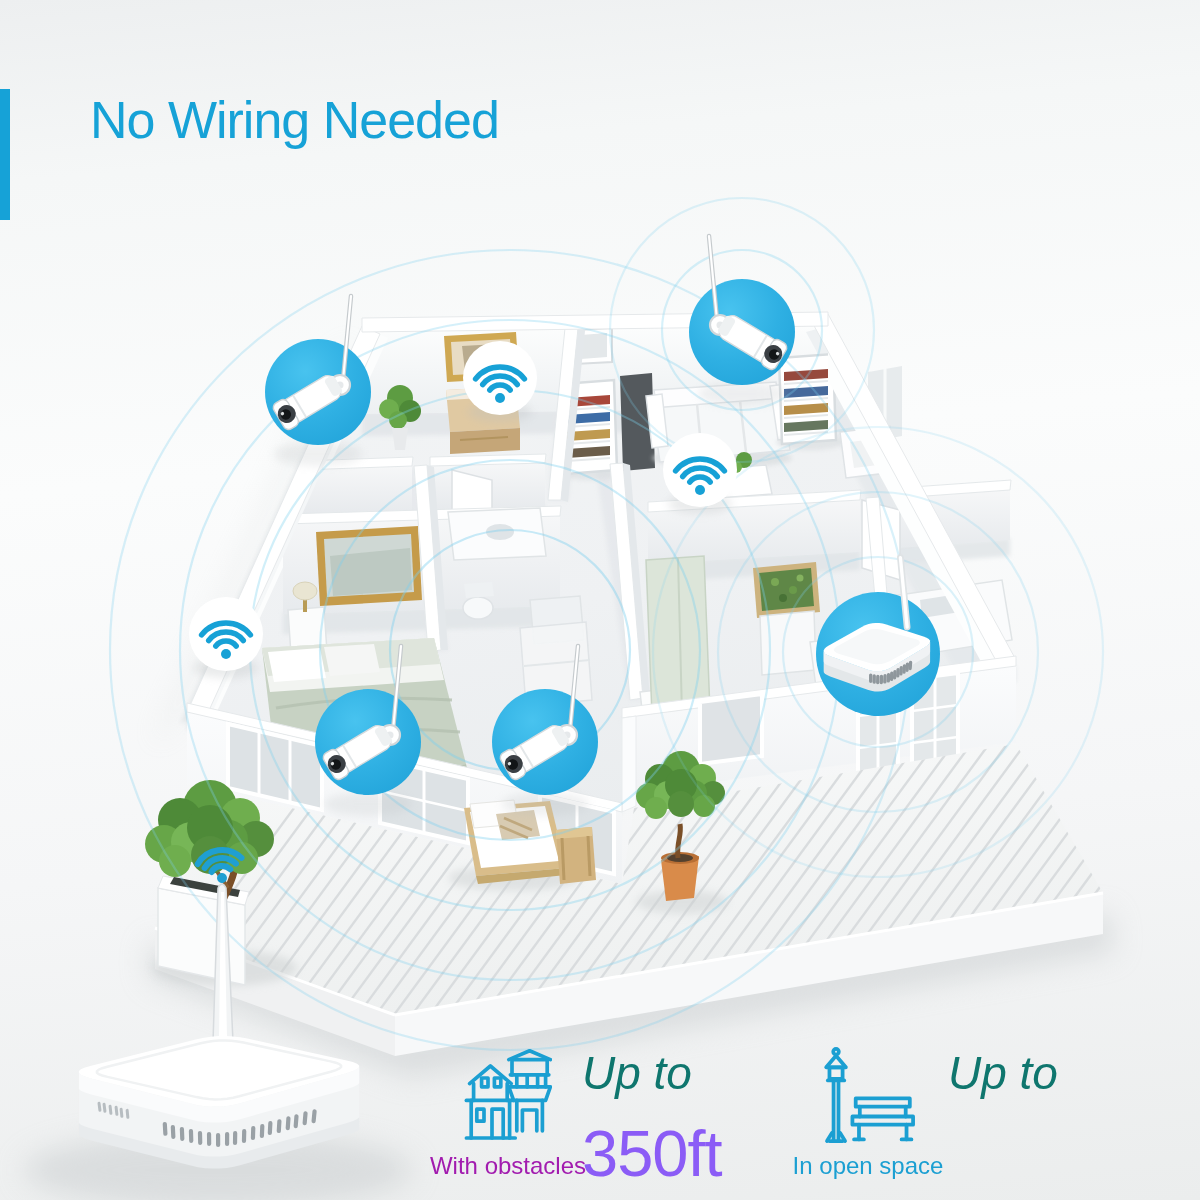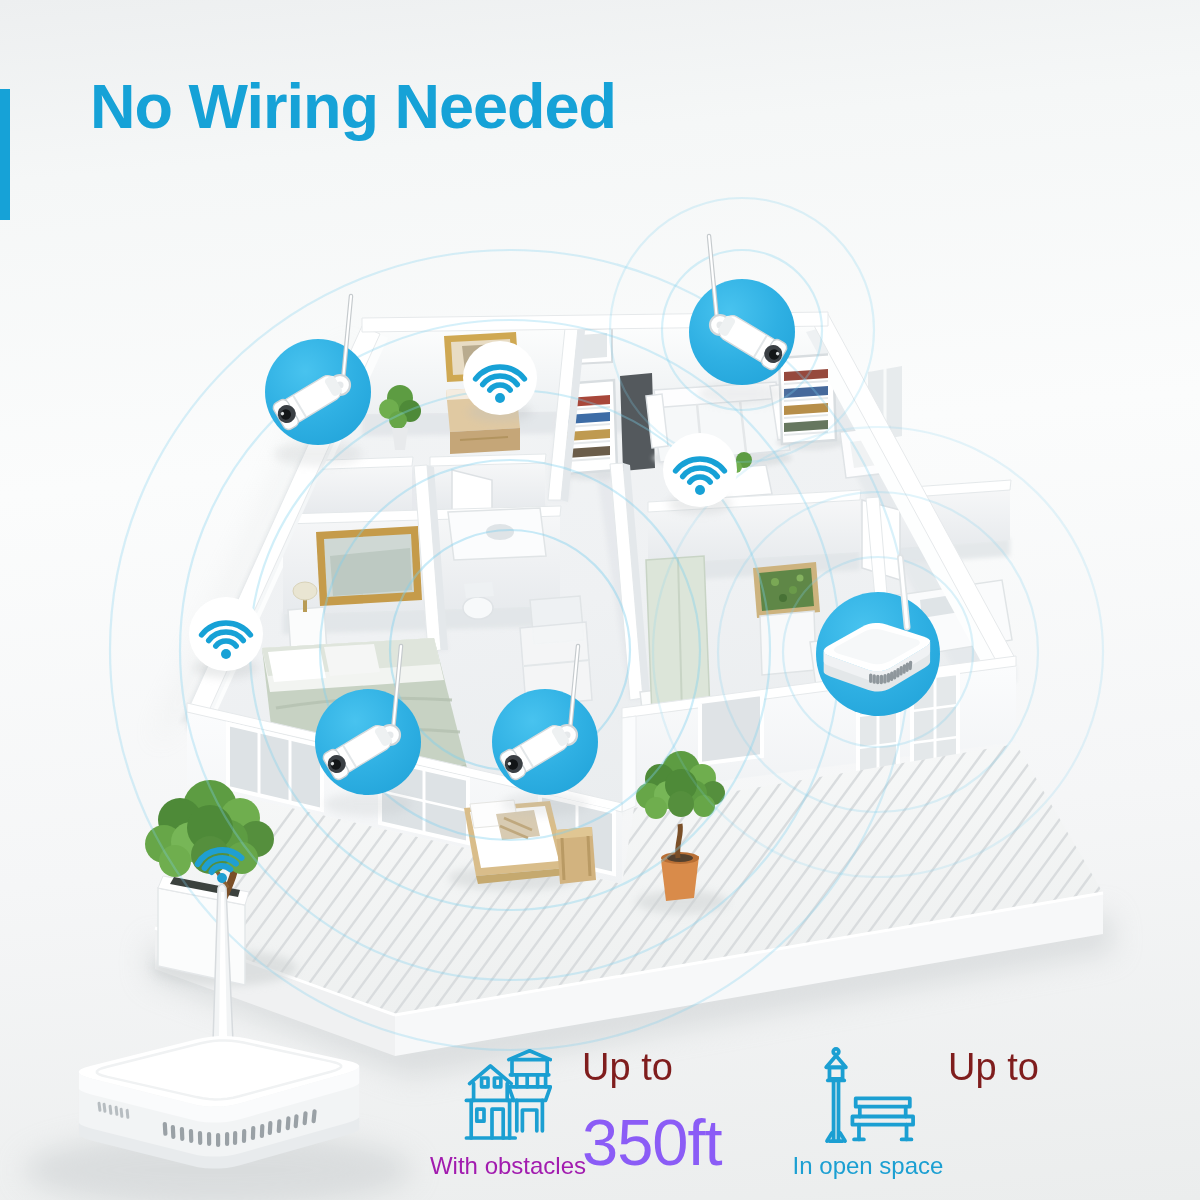--- a/index.html
+++ b/index.html
@@ -2,29 +2,29 @@
 <html><head>
 <meta charset="utf-8">
 <style>
   html,body{margin:0;padding:0;}
   body{
     width:1200px;height:1200px;overflow:hidden;position:relative;
     font-family:"Liberation Sans", sans-serif;
     background:linear-gradient(175deg,#edeff0 0%,#f5f7f7 14%,#fbfcfc 38%,#f5f6f7 68%,#ebeded 100%);
   }
   .accent-bar{position:absolute;left:0;top:89px;width:10px;height:131px;}
-  .title{position:absolute;left:90px;top:69px;font-weight:bold;
-         font-size:63px;line-height:75px;letter-spacing:-1px;white-space:nowrap;}
+  .title{position:absolute;left:90px;top:83px;font-weight:normal;
+         font-size:52px;line-height:75px;letter-spacing:-1px;white-space:nowrap;}
   .scene{position:absolute;left:0;top:0;}
   .specs{position:absolute;left:0;top:0;width:1200px;height:1200px;}
   .spec-group{position:absolute;display:flex;align-items:flex-start;}
   .spec-icon-wrap{display:flex;flex-direction:column;align-items:center;}
   .spec-caption{font-size:24px;margin-top:6px;white-space:nowrap;}
   .spec-text{display:flex;flex-direction:column;}
-  .spec-prefix{font-size:38px;color:#7f1d1d;}
+  .spec-prefix{font-size:46px;color:#0f766e;font-style:italic;}
   .spec-value{font-size:65px;color:#8b5cf6;letter-spacing:-1px;margin-top:16px;}
 </style>
 </head>
 <body>
 
 <div class="accent-bar" style="background: rgb(22, 162, 215);"></div>
 <div class="title" style="color: rgb(22, 162, 215);">
   <div>No Wiring Needed</div>
 </div>
 

